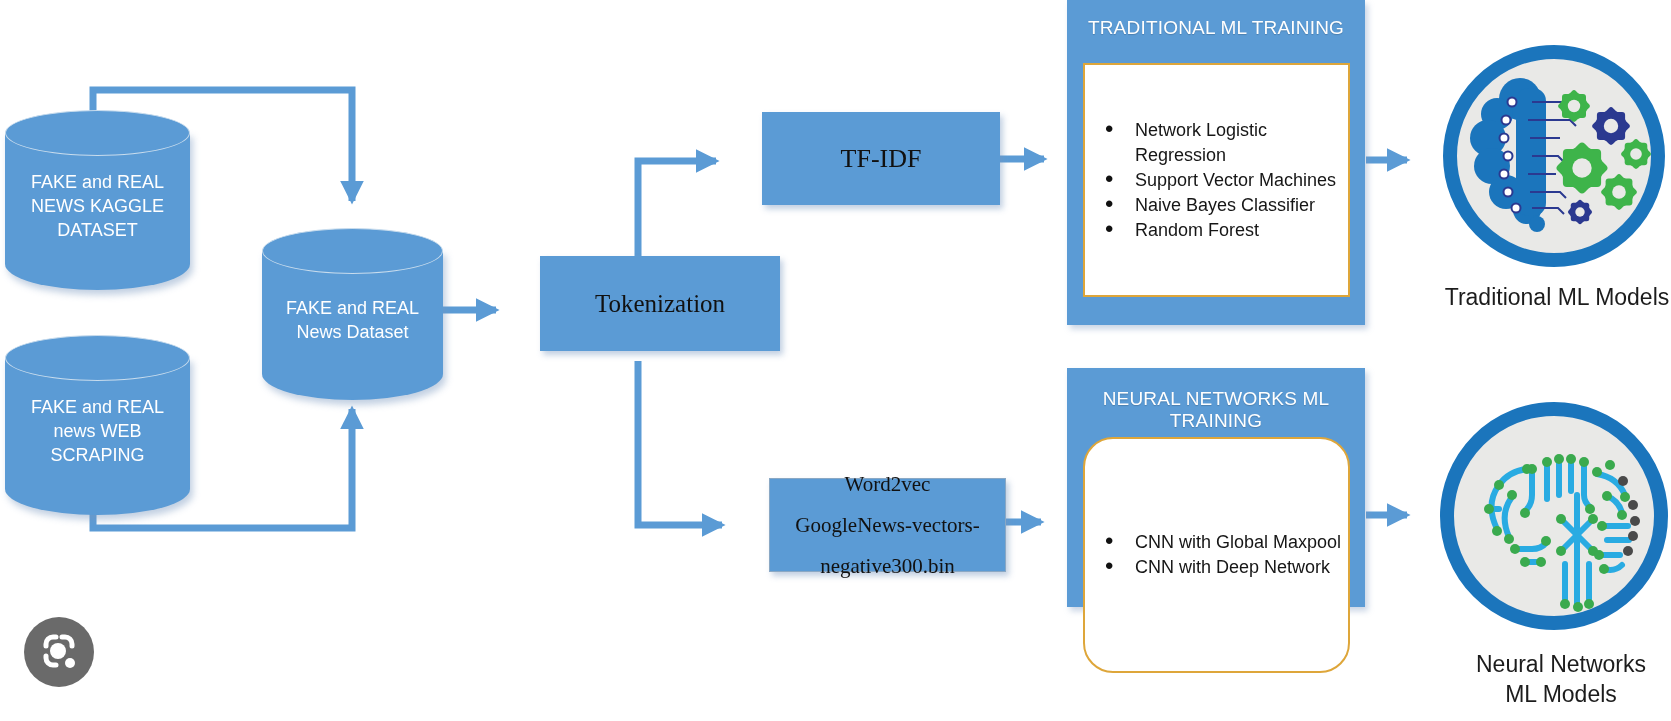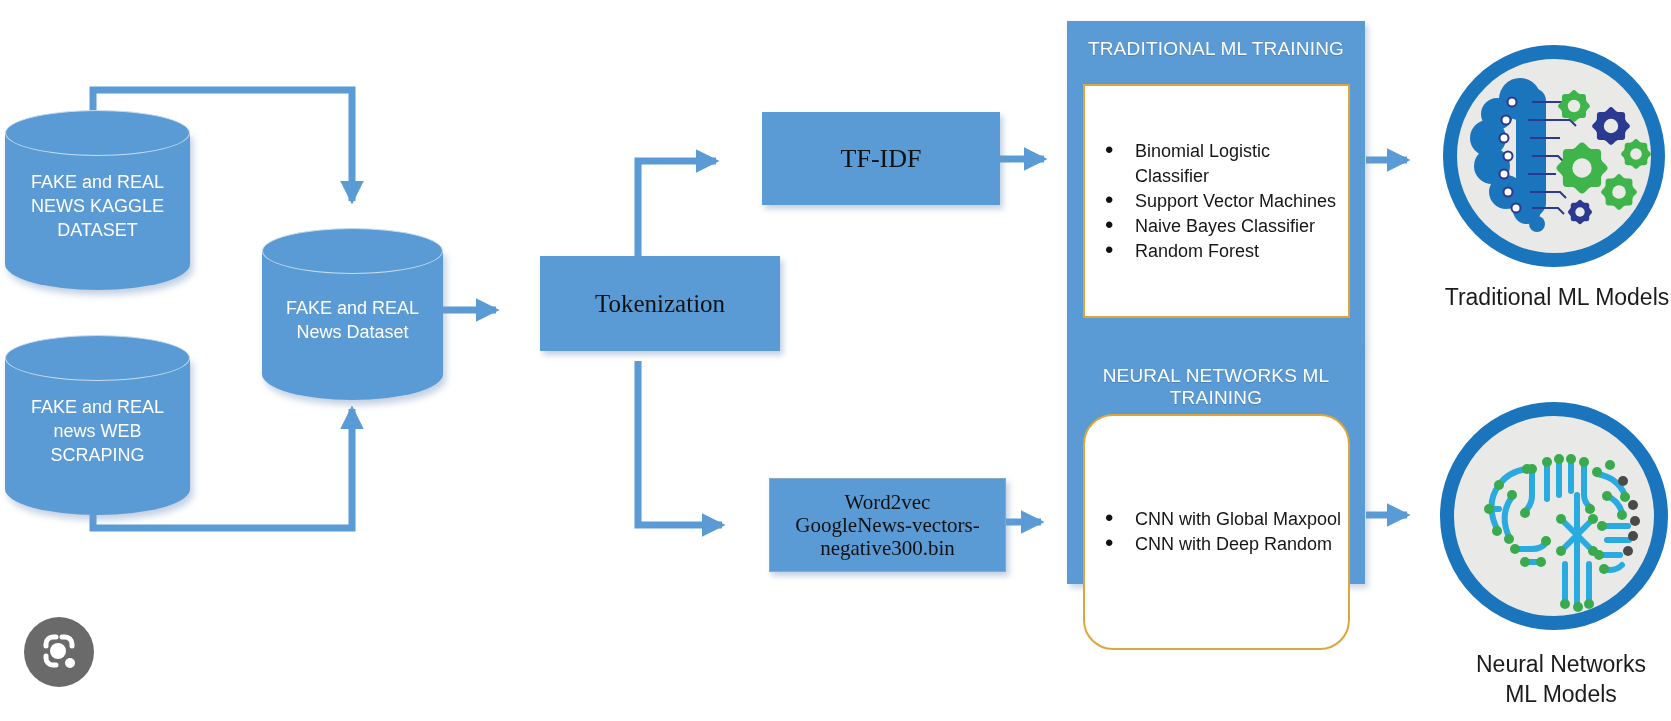--- a/index.html
+++ b/index.html
@@ -90,42 +90,42 @@
     <div class="cyl-top"></div>
     <div class="cyl-label multiline">FAKE and REAL
 News Dataset</div>
   </div>
 
   <div class="pbox multiline" style="left:518px;top:256px;width:240px;height:95px;font-size:25px;">Tokenization</div>
 
   <div class="pbox multiline" style="left:740px;top:112px;width:238px;height:93px;font-size:26px;">TF-IDF</div>
 
   <div class="pbox multiline" style="left:747px;top:478px;width:237px;height:94px;font-size:21px;
-              line-height:23px;border:1px solid #8aa8c4;box-sizing:border-box;">Word2vec
+              line-height:41px;border:1px solid #8aa8c4;box-sizing:border-box;">Word2vec
 GoogleNews-vectors-
 negative300.bin</div>
 
-  <div class="panel" style="left:1067px;top:0;width:298px;height:325px;margin-top:21px;">
+  <div class="panel" style="left:1067px;top:0;width:298px;height:325px;">
     <div class="panel-title" style="margin-top:17px;">TRADITIONAL ML TRAINING</div>
     <div class="inner-box" style="left:16px;top:63px;width:263px;height:230px;">
       <ul>
-        <li>Binomial Logistic Classifier</li>
+        <li>Network Logistic Regression</li>
         <li>Support Vector Machines</li>
         <li>Naive Bayes Classifier</li>
         <li>Random Forest</li>
       </ul>
     </div>
   </div>
 
-  <div class="panel" style="left:1067px;top:345px;width:298px;height:239px;">
+  <div class="panel" style="left:1067px;top:368px;width:298px;height:239px;">
     <div class="panel-title" style="margin-top:20px;">NEURAL NETWORKS ML TRAINING</div>
     <div class="inner-box" style="left:16px;top:69px;width:263px;height:232px;border-radius:30px;">
       <ul>
         <li>CNN with Global Maxpool</li>
-        <li>CNN with Deep Random</li>
+        <li>CNN with Deep Network</li>
       </ul>
     </div>
   </div>
 
   <svg class="abs" style="left:1440px;top:42px;" width="228" height="228" viewBox="0 0 228 228">
     <circle cx="114" cy="114" r="104" fill="#e9e9e7" stroke="#1b75bc" stroke-width="14"></circle>
 
     <g fill="#1b75bc">
       <circle cx="80" cy="57" r="21"></circle>
       <circle cx="57" cy="72" r="16"></circle>

